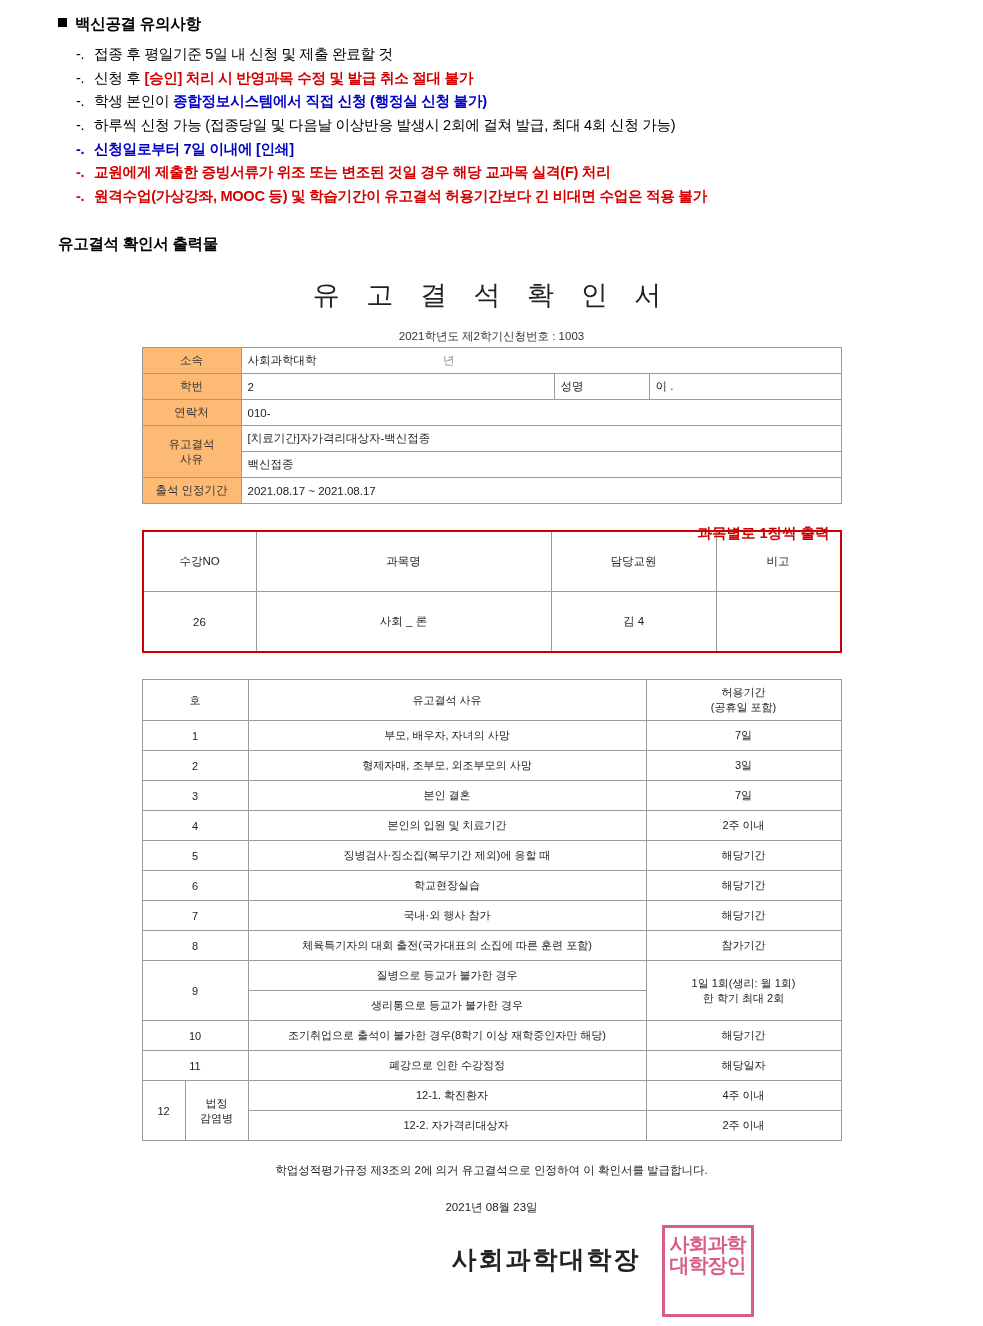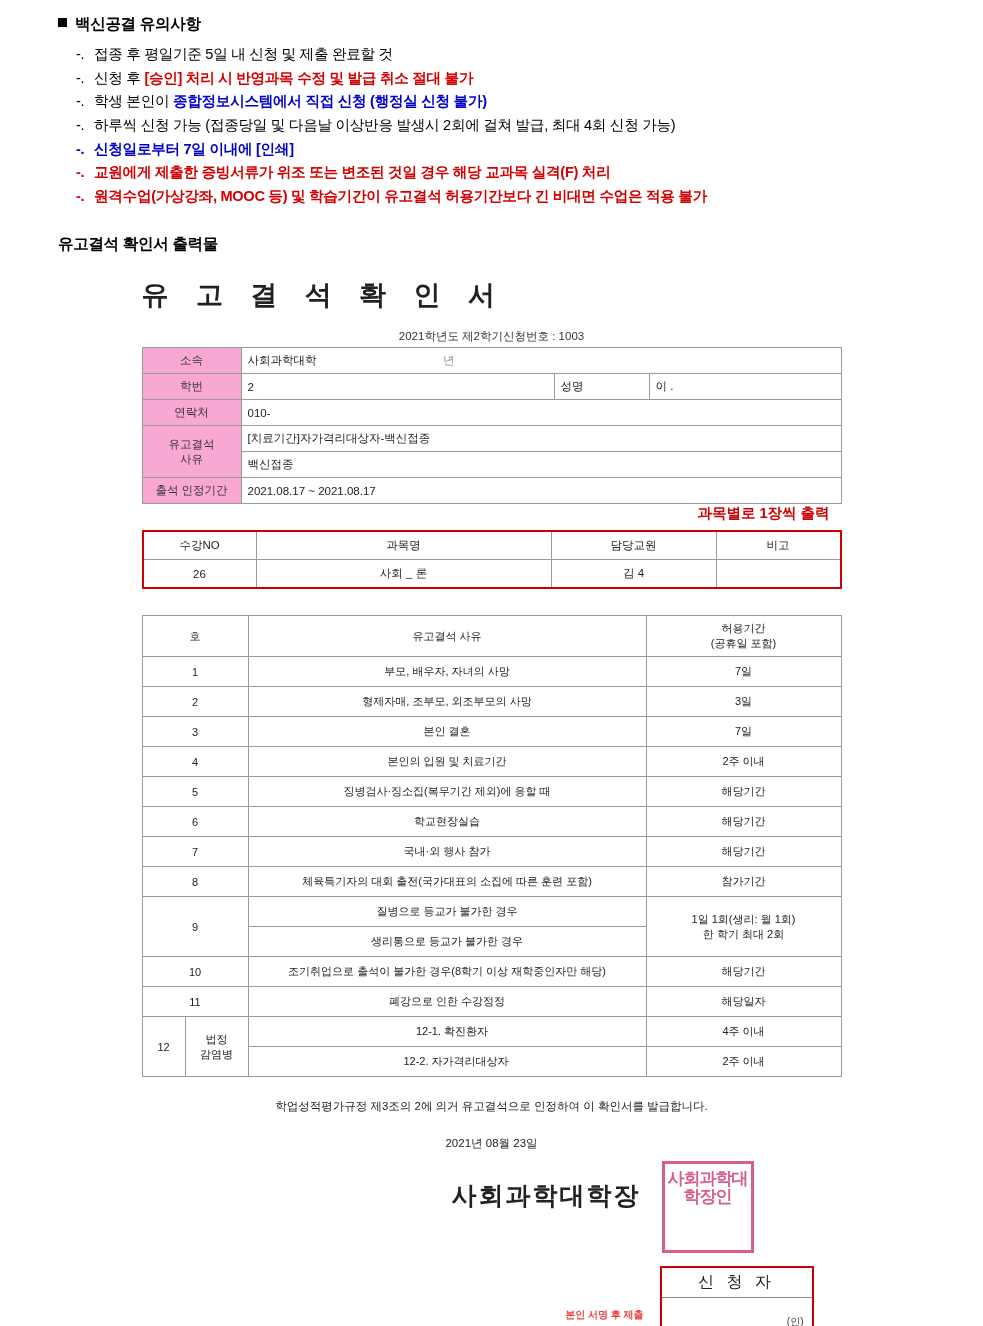--- a/index.html
+++ b/index.html
@@ -65,23 +65,24 @@
     letter-spacing: -0.3px;
   }
 
   
   .cert {
     position: relative;
     margin: 22px auto 0 auto;
     width: 700px;
   }
   .cert-title {
+    text-align: center;
     font-size: 27px;
     letter-spacing: 9px;
-    font-weight: bold;
+    font-weight: normal;
     color: #222;
     margin-bottom: 16px;
     font-family: "DejaVu Sans", sans-serif;
   }
   .cert-subrow {
     display: flex;
     justify-content: center;
     font-size: 11.5px;
     color: #333;
     padding: 0 2px 3px 2px;
@@ -94,35 +95,35 @@
   }
   table.grid td, table.grid th {
     border: 1px solid #9a9a9a;
     padding: 5px 6px;
     font-weight: normal;
     vertical-align: middle;
   }
   .c { text-align: left; }
   .l { text-align: left; }
   .lbl {
-    background: #f9a8d4;
+    background: #fdba74;
     text-align: center;
     width: 86px;
     color: #333;
   }
   .row-h { height: 22px; }
   table.redwrap {
     border-collapse: collapse;
     width: 700px;
     font-size: 11.5px;
     border: 2px solid #cc0000;
   }
   table.redwrap td {
     border: 1px solid #9a9a9a;
-    padding: 6px 6px;
+    padding: 22px 6px;
     text-align: center;
     color: #222;
   }
   .note-red {
     position: absolute;
     right: 12px;
     font-size: 14.5px;
     color: #cc0000;
     font-weight: bold;
   }
@@ -171,21 +172,21 @@
     color: #222;
   }
   .seal {
     position: absolute;
     left: 520px;
     top: 0px;
     width: 92px;
     height: 92px;
     border: 3px solid #d2417a;
     color: #d2417a;
-    font-size: 17px;
+    font-size: 20px;
     line-height: 1.05;
     text-align: center;
     padding: 6px 0;
     box-sizing: border-box;
     font-weight: bold;
     opacity: 0.85;
     font-family: Liberation Sans, sans-serif;
     letter-spacing: -1px;
   }
   .applicant-wrap {
@@ -306,21 +307,21 @@
         <td class="l" colspan="3">백신접종</td>
       </tr>
       <tr class="row-h">
         <td class="lbl">출석 인정기간</td>
         <td class="l" colspan="3">2021.08.17 ~ 2021.08.17</td>
       </tr>
     </tbody>
       </table>
 
     <div style="position:relative;height:26px">
-      <div class="note-red" style="top:0">과목별로 1장씩 출력</div>
+      <div class="note-red" style="top:20px">과목별로 1장씩 출력</div>
     </div>
 
     <table class="redwrap">
       <tbody>
           <tr>
         <td style="width:100px">수강NO</td>
         <td style="width:282px">과목명</td>
         <td style="width:152px">담당교원</td>
         <td>비고</td>
       </tr>

